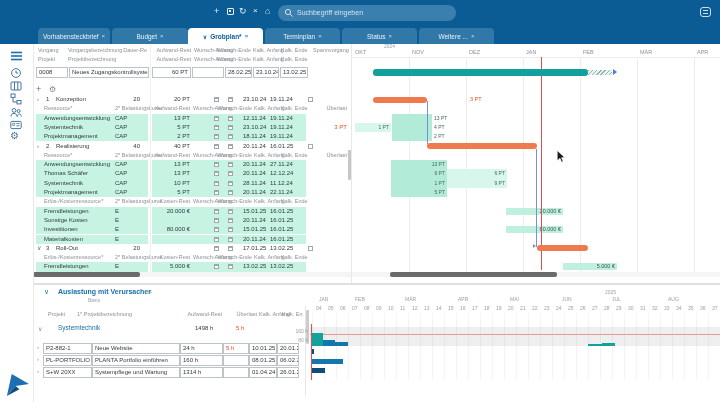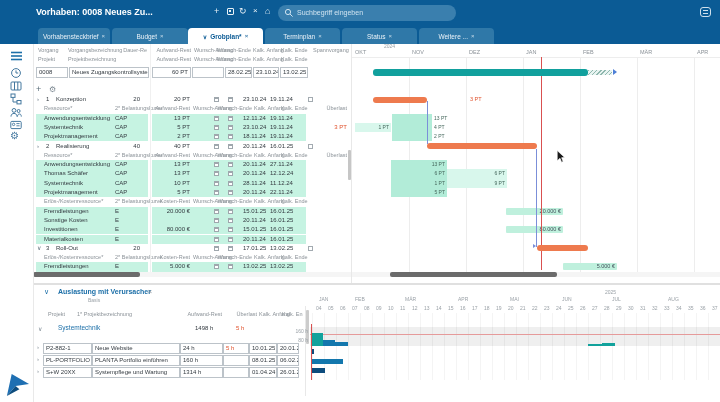--- a/index.html
+++ b/index.html
@@ -38,21 +38,20 @@
   .sic{position:absolute;left:10px;}
   #canvas{position:absolute;left:0;top:0;width:720px;height:402px;z-index:4;}
   .ph{font-size:7px;color:#1c6fa8;}
 </style>
 </head>
 <body>
 
 <div id="screen">
 
   <div class="topbar">
-    <span class="title">Vorhaben: 0008 Neues Zu...</span>
     <span class="tbi" style="left:214px">+</span>
     <span class="winic">
         <i></i>
       </span>
     <span class="tbi" style="left:239px">↻</span>
     <span class="tbi" style="left:253px;font-size:8px;">×</span>
     <span class="tbi" style="left:265px">⌂</span>
     <div class="search">
       <svg style="position:absolute;left:6px;top:3px" width="10" height="10" viewBox="0 0 10 10">
         <circle cx="4" cy="4" r="2.6" fill="none" stroke="#cfe3f0" stroke-width="1"></circle>

